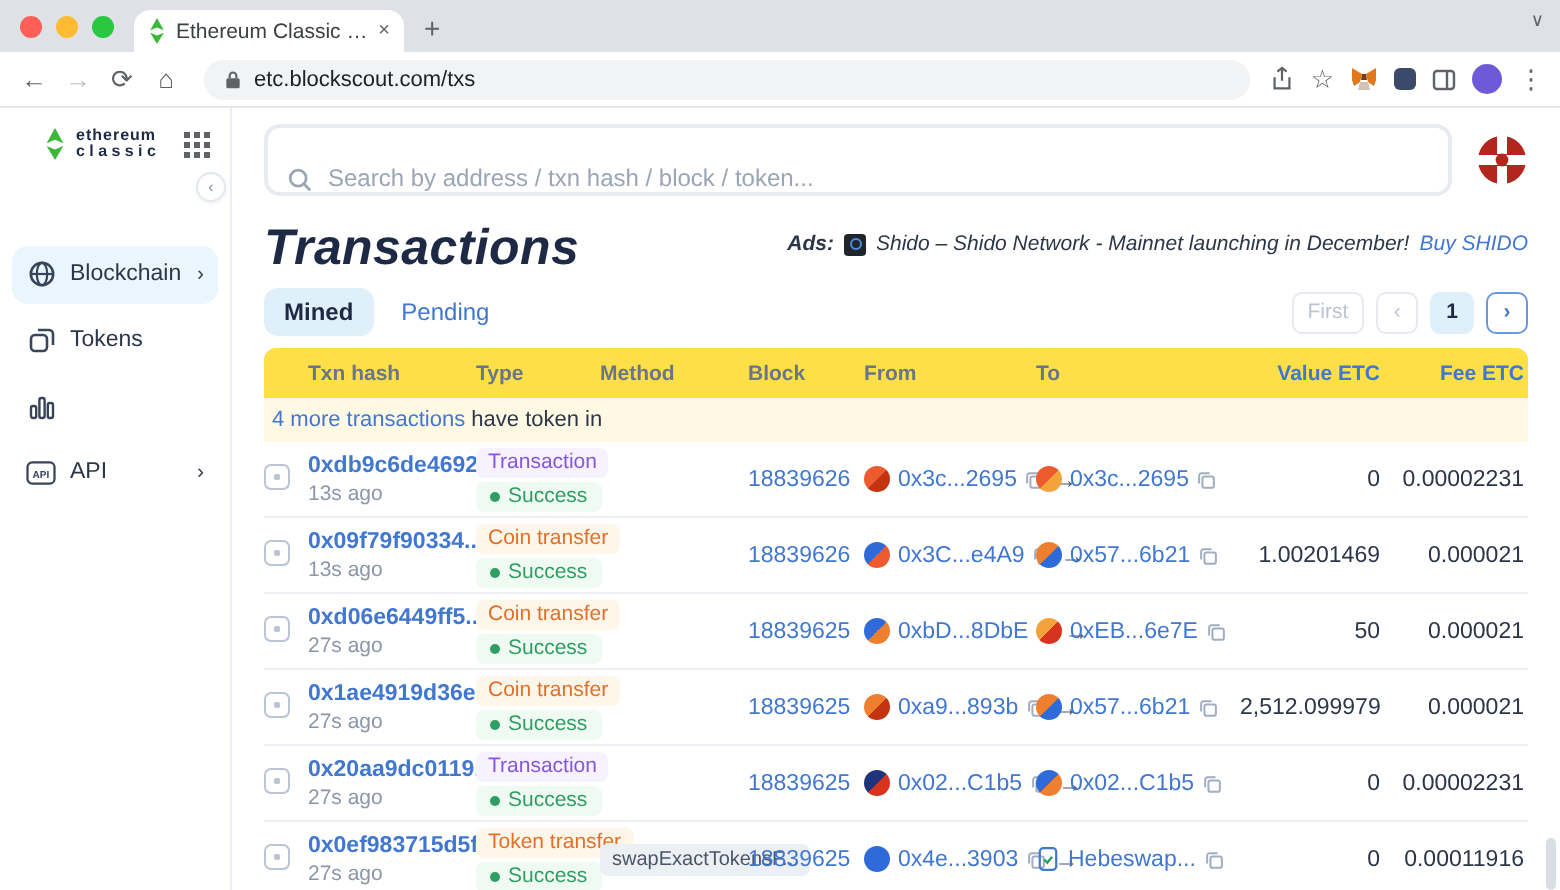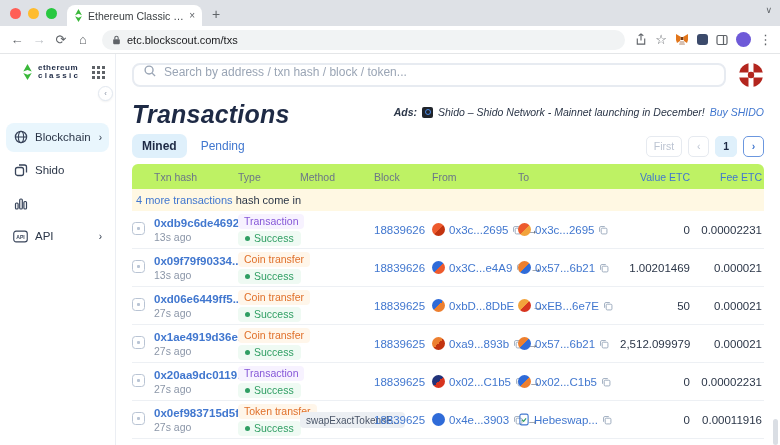--- a/index.html
+++ b/index.html
@@ -37,21 +37,21 @@
   .menu { margin-top:42px; display:flex; flex-direction:column; gap:4px; padding:0 6px; }
   .menu-item { display:flex; align-items:center; gap:7px; padding:7px 7px; border-radius:8px; font-size:11.5px; color:#2B3648; font-weight:500; }
   .menu-item.active { background:#E9F6FD; }
   .menu-item .chev { margin-left:auto; color:#2B3648; font-size:10px; }
   .micon { width:15px; height:15px; flex-shrink:0; display:flex; align-items:center; justify-content:center; }
 
   .main { flex:1; padding:8px 16px 0 16px; overflow:hidden; }
 
   
   .search-row { display:flex; align-items:center; gap:12px; }
-  .searchbox { flex:1; height:24px; border:2px solid #E7EBF1; border-radius:8px; display:flex; align-items:flex-start; padding:0 10px; gap:8px; }
+  .searchbox { flex:1; height:36px; border:2px solid #E7EBF1; border-radius:8px; display:flex; align-items:flex-end; padding:0 10px; gap:8px; }
   .search-ph { font-size:12px; color:#9AA5B5; }
   .net-icon { width:26px; height:26px; flex-shrink:0; }
 
   
   .head-row { display:flex; align-items:flex-start; margin-top:12px;font-style:italic; }
   .page-title { font-size:25px; font-weight:700; color:#1E2A45; letter-spacing:.2px; }
   .ads { margin-left:auto; display:flex; align-items:center; gap:5px; font-size:10.5px; color:#2B3648; margin-top:6px; white-space:nowrap; }
   .ads b { font-weight:700;margin-left:36px; }
   .ad-logo { width:11px; height:11px; background:#20242B; border-radius:2px; position:relative; flex-shrink:0; }
   .ad-logo::after { content:""; position:absolute; inset:2.5px; border-radius:50%; border:1.5px solid #4D8BE8; }
@@ -62,21 +62,21 @@
   .pill-tab { font-size:12px; font-weight:700; color:#1E2A45; background:#DFF0FB; border-radius:7px; padding:5px 10px;text-align:center; }
   .link-tab { font-size:12px; font-weight:500; color:#4177CF; margin-left:14px; }
   .pager { margin-left:auto; display:flex; gap:6px; align-items:center; }
   .pg { height:21px; min-width:21px; border:1px solid #E6EAF0; border-radius:5px; font-size:10.5px; color:#BCC4D2; display:flex; align-items:center; justify-content:center; padding:0 7px; background:#fff; }
   .pg.page { background:#DFF0FB; border-color:#DFF0FB; color:#1E2A45; font-weight:600; }
   .pg.next { border-color:#6B97DF; color:#4177CF; font-weight:700; }
 
   
   .table { margin-top:6px; }
   .thead, .trow { display:grid; grid-template-columns:22px 84px 62px 74px 58px 86px 102px 72px 1fr; align-items:center; }
-  .thead { background:#bef264; border-radius:6px 6px 0 0; height:25px; font-size:10.5px; color:#6B7588; font-weight:400; }
+  .thead { background:#fde047; border-radius:6px 6px 0 0; height:25px; font-size:10.5px; color:#6B7588; font-weight:700; }
   .thead .col.link { color:#4177CF; }
   .col.right { text-align:right; padding-right:2px; }
   .banner { background:#FFF8E3; font-size:11px; color:#2B3648; padding:5px 2px 5px 4px; }
   .trow { height:38px; border-bottom:1px solid #EDF0F4; align-items:center; }
   .cell { font-size:11.5px; }
   .two-line { display:flex; flex-direction:column; gap:2px; justify-content:center; }
   .hash-link { font-size:11.5px; font-weight:700; color:#4177CF; text-decoration:none; white-space:nowrap; }
   .time { font-size:10.5px; color:#8B96A8; }
   .tag { display:inline-block; font-size:10.5px; padding:1.5px 6px; border-radius:4px; width:max-content; }
   .tag.purple { color:#8658D8; background:#F7F2FF; }
@@ -191,21 +191,21 @@
           <span>Blockchain</span>
           <span class="chev">›</span>
         </div>
         <div class="menu-item">
           <span class="micon">
             <svg width="14" height="14" viewBox="0 0 14 14">
                 <rect x="1.5" y="4.5" width="8" height="8" rx="2" fill="none" stroke="#38445A" stroke-width="1.3"></rect>
                 <path d="M5 2h5.5A2 2 0 0 1 12.5 4v5.5" fill="none" stroke="#38445A" stroke-width="1.3"></path>
               </svg>
           </span>
-          <span>Shido</span>
+          <span>Tokens</span>
         </div>
         <div class="menu-item">
           <span class="micon">
             <svg width="14" height="14" viewBox="0 0 14 14">
                 <rect x="1.5" y="7" width="2.6" height="6" rx="1" fill="none" stroke="#38445A" stroke-width="1.2"></rect>
                 <rect x="5.7" y="3" width="2.6" height="10" rx="1" fill="none" stroke="#38445A" stroke-width="1.2"></rect>
                 <rect x="9.9" y="5.5" width="2.6" height="7.5" rx="1" fill="none" stroke="#38445A" stroke-width="1.2"></rect>
               </svg>
           </span>
         </div>
@@ -269,21 +269,21 @@
           <span class="col">Type</span>
           <span class="col">Method</span>
           <span class="col">Block</span>
           <span class="col">From</span>
           <span class="col">To</span>
           <span class="col link right">Value ETC</span>
           <span class="col link right">Fee ETC</span>
         </div>
         <div class="banner">
           <a class="blue" href="#">4 more transactions</a>
-          <span>hash come in</span>
+          <span>have token in</span>
         </div>
         <div id="tbody">
   <div class="trow">
     <span class="cell"><span class="tx-icon"></span></span>
     <span class="cell two-line">
       <a class="hash-link" href="#">0xdb9c6de4692...e856</a>
       <span class="time">13s ago</span>
     </span>
     <span class="cell two-line">
       <span class="tag purple">Transaction</span>

